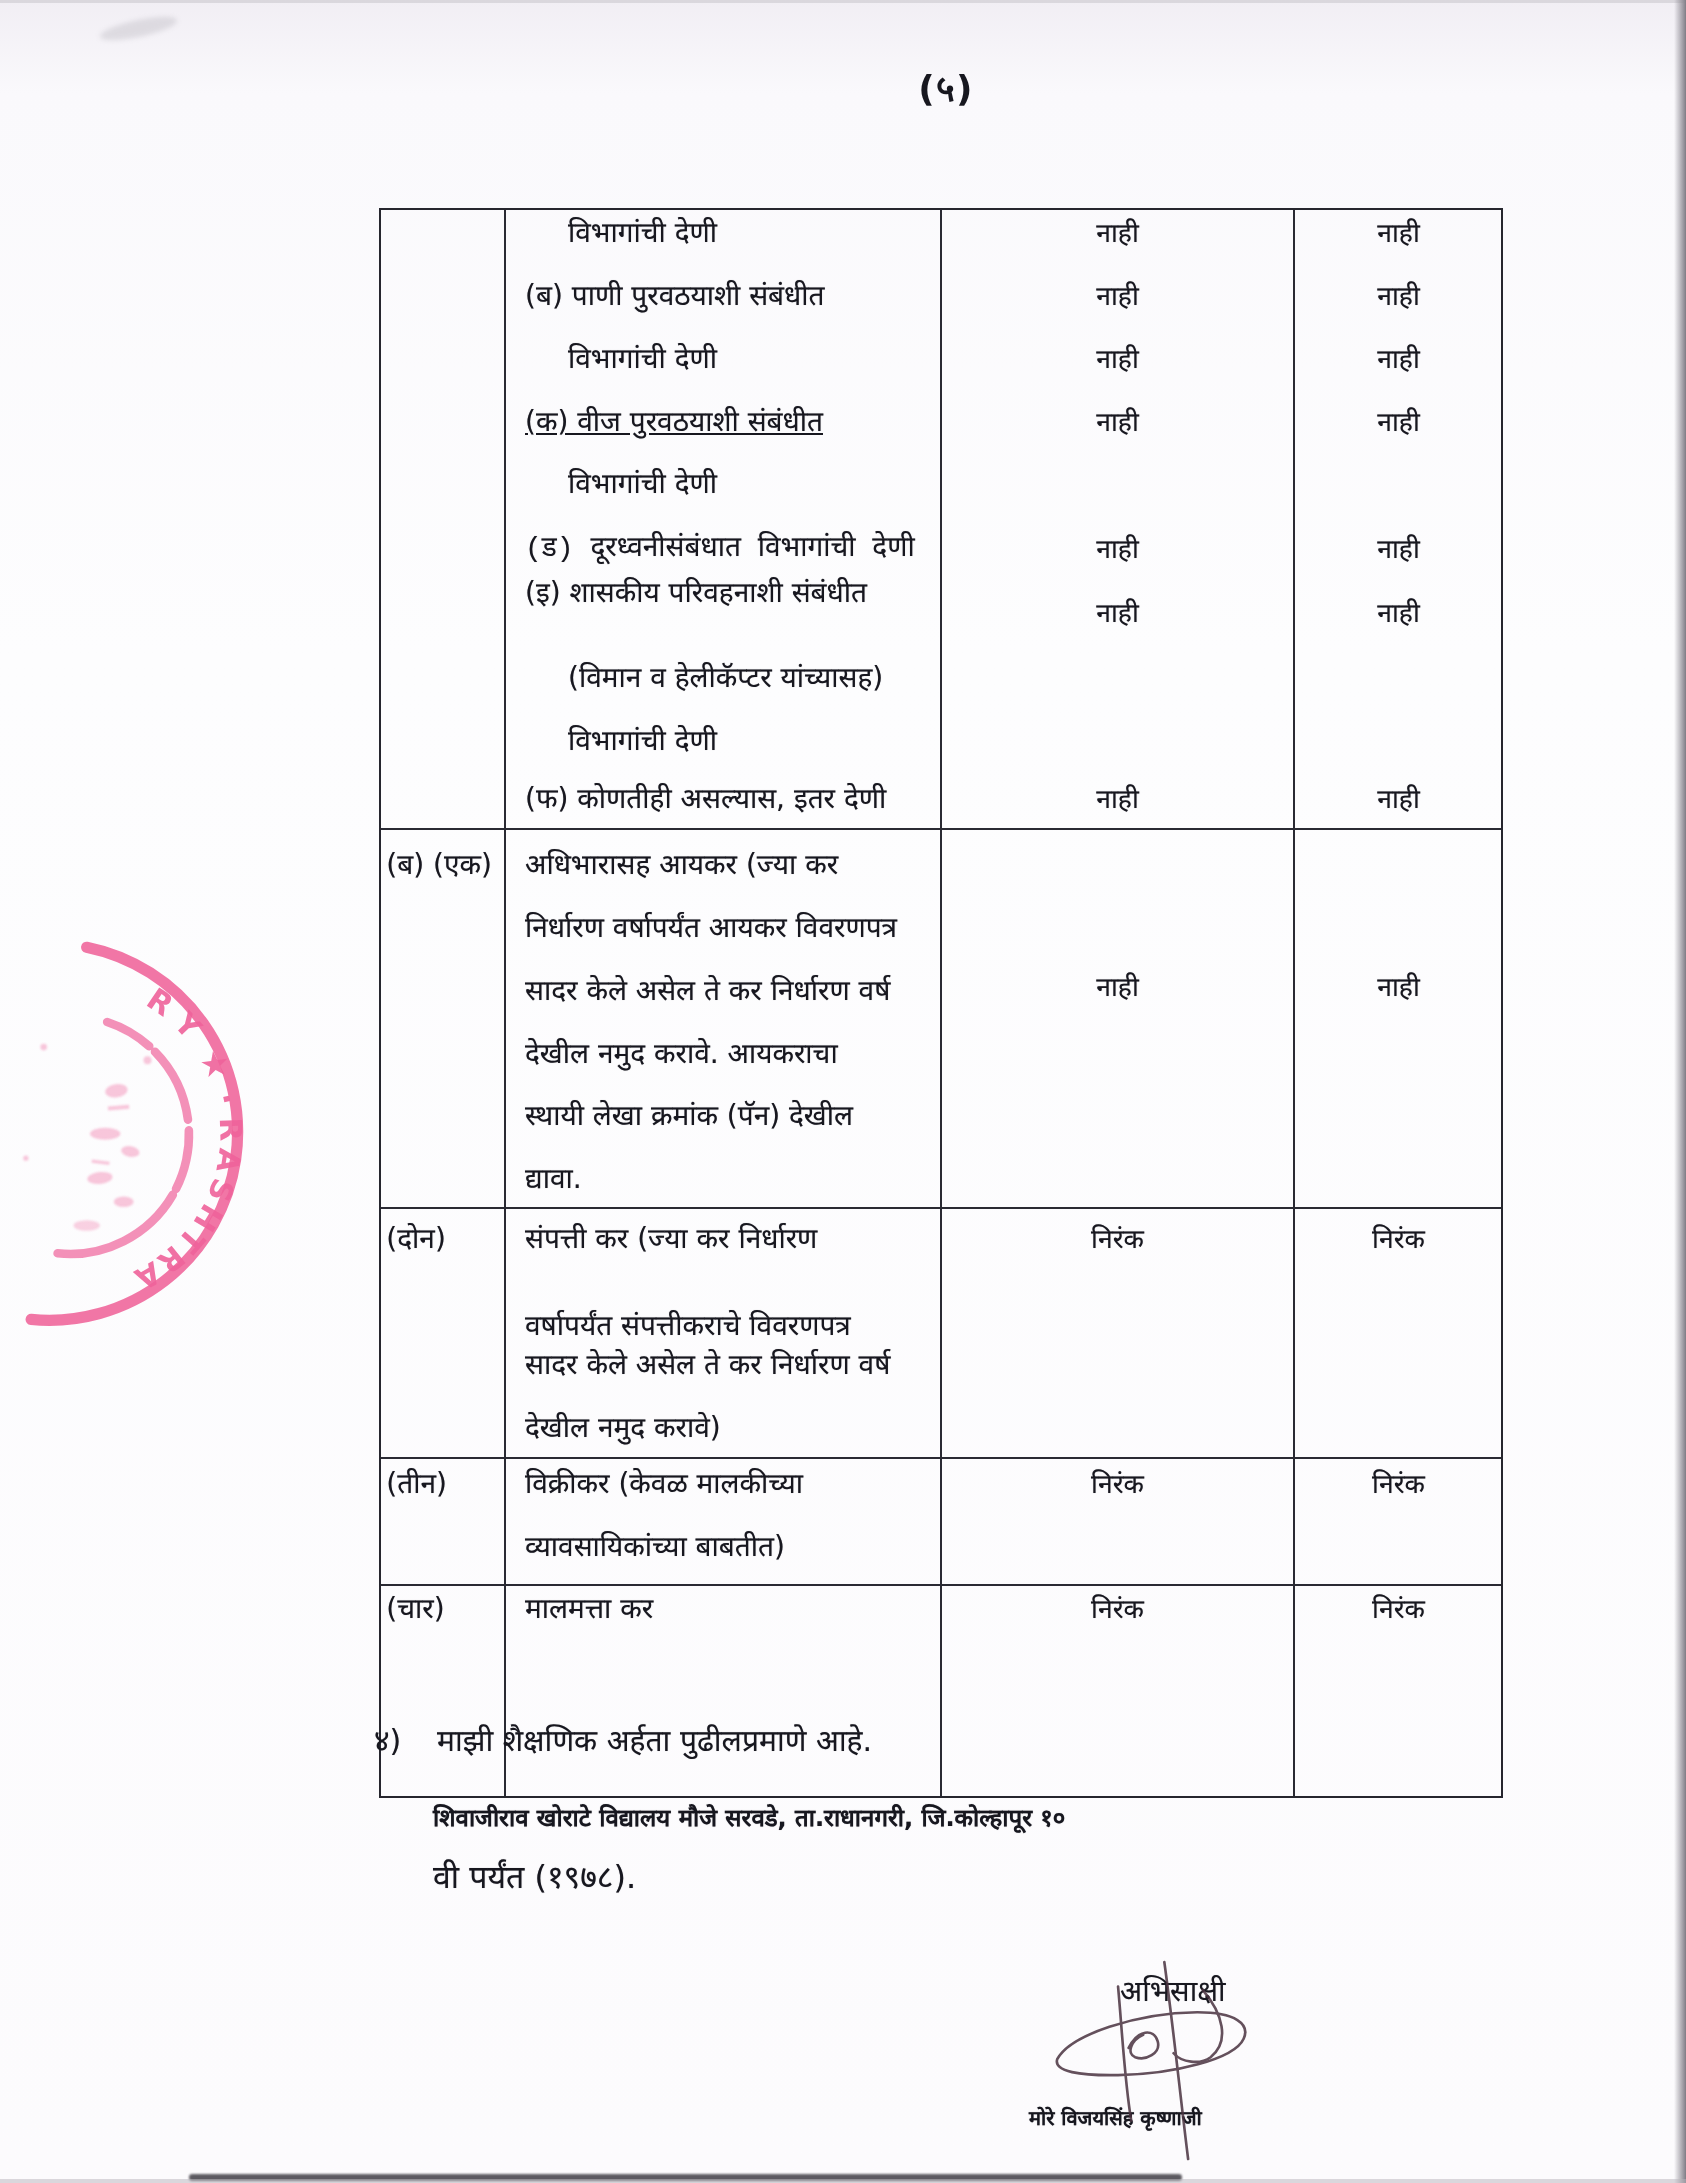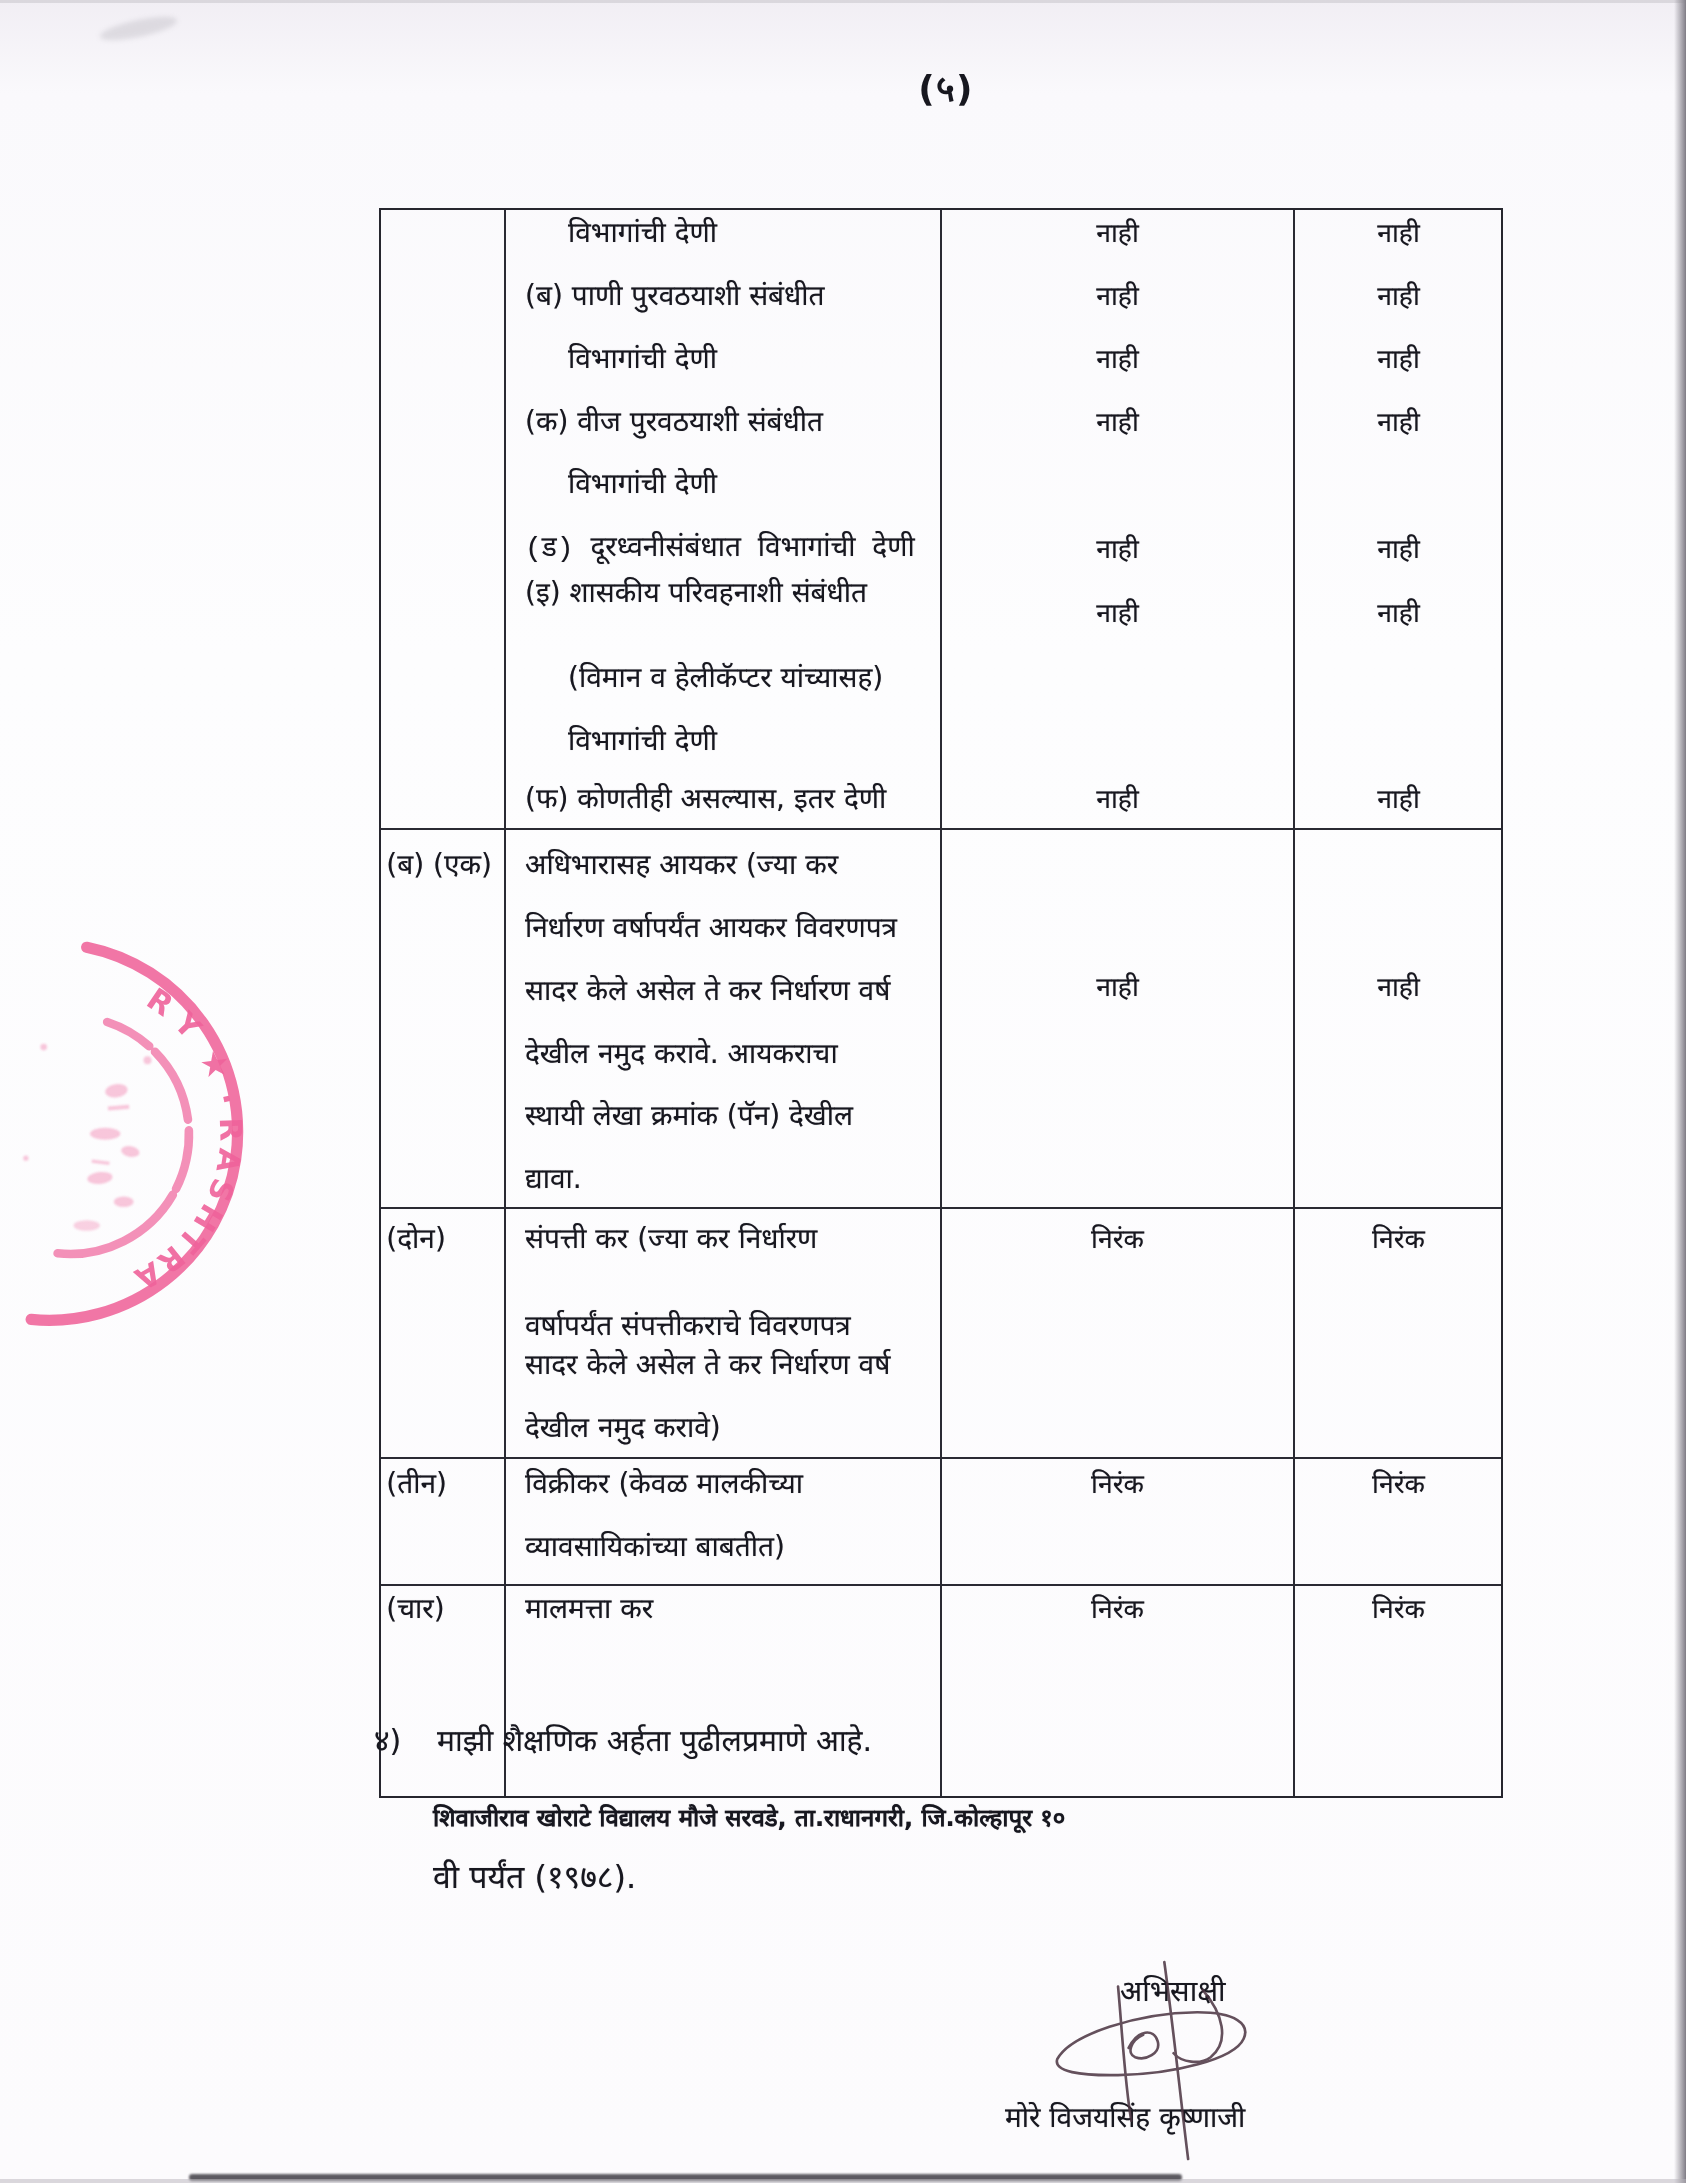--- a/index.html
+++ b/index.html
@@ -43,21 +43,21 @@
     text-shadow:0 0 0.7px rgba(22,22,32,.4);}
   .s4-l1{position:absolute;left:437px;top:1722px;font-size:30px;line-height:37px;white-space:nowrap;
     text-shadow:0 0 0.7px rgba(22,22,32,.4);}
   .s4-l2{position:absolute;left:433px;top:1799px;font-size:24px;line-height:38px;font-weight:700;white-space:nowrap;
     text-shadow:0 0 0.7px rgba(22,22,32,.5);}
   .s4-l3{position:absolute;left:433px;top:1858px;font-size:32px;line-height:38px;font-weight:400;white-space:nowrap;
     text-shadow:0 0 0.7px rgba(22,22,32,.5);}
 
   .sig-caption{position:absolute;left:1120px;top:1973px;font-size:29px;line-height:36px;white-space:nowrap;
     text-shadow:0 0 0.7px rgba(22,22,32,.4);}
-  .sig-name{position:absolute;left:1005px;top:2099px;font-size:28px;line-height:38px;font-weight:400;white-space:nowrap;
+  .sig-name{position:absolute;left:1029px;top:2099px;font-size:20px;line-height:38px;font-weight:700;white-space:nowrap;
     text-shadow:0 0 0.7px rgba(22,22,32,.5);}
   .sig-svg{position:absolute;left:1044px;top:1950px;z-index:3;}
 
   .stamp-svg{position:absolute;left:6.6px;top:940px;z-index:2;}
 </style>
 </head>
 <body>
 
 <div class="page">
 
@@ -107,21 +107,21 @@
     <div class="vline" style="left:559px;"></div>
     <div class="vline" style="left:912px;"></div>
     <div class="hline" style="top:618px;"></div>
     <div class="hline" style="top:997px;"></div>
     <div class="hline" style="top:1247px;"></div>
     <div class="hline" style="top:1374px;"></div>
 
     <div class="t-line" style="left:187px;top:6px;">विभागांची देणी</div>
     <div class="t-line" style="left:144px;top:69px;">(ब) पाणी पुरवठयाशी संबंधीत</div>
     <div class="t-line" style="left:187px;top:132px;">विभागांची देणी</div>
-    <div class="t-line" style="left:144px;top:195px;">(क) वीज पुरवठयाशी संबंधीत</div>
+    <div class="t-line" style="left:144px;top:195px;text-decoration:underline;">(क) वीज पुरवठयाशी संबंधीत</div>
     <div class="t-line" style="left:187px;top:257px;">विभागांची देणी</div>
     <div class="t-line" style="left:144px;top:322px;font-family:Liberation Mono, monospace;">(ड) दूरध्वनीसंबंधात विभागांची देणी</div>
     <div class="t-line" style="left:144px;top:366px;">(इ) शासकीय परिवहनाशी संबंधीत</div>
     <div class="t-line" style="left:187px;top:451px;">(विमान व हेलीकॅप्टर यांच्यासह)</div>
     <div class="t-line" style="left:187px;top:514px;">विभागांची देणी</div>
     <div class="t-line" style="left:144px;top:572px;">(फ) कोणतीही असल्यास, इतर देणी</div>
 
     <div class="t-val col1" style="top:6px;">नाही</div>
     <div class="t-val col2" style="top:6px;">नाही</div>
     <div class="t-val col1" style="top:69px;">नाही</div>

